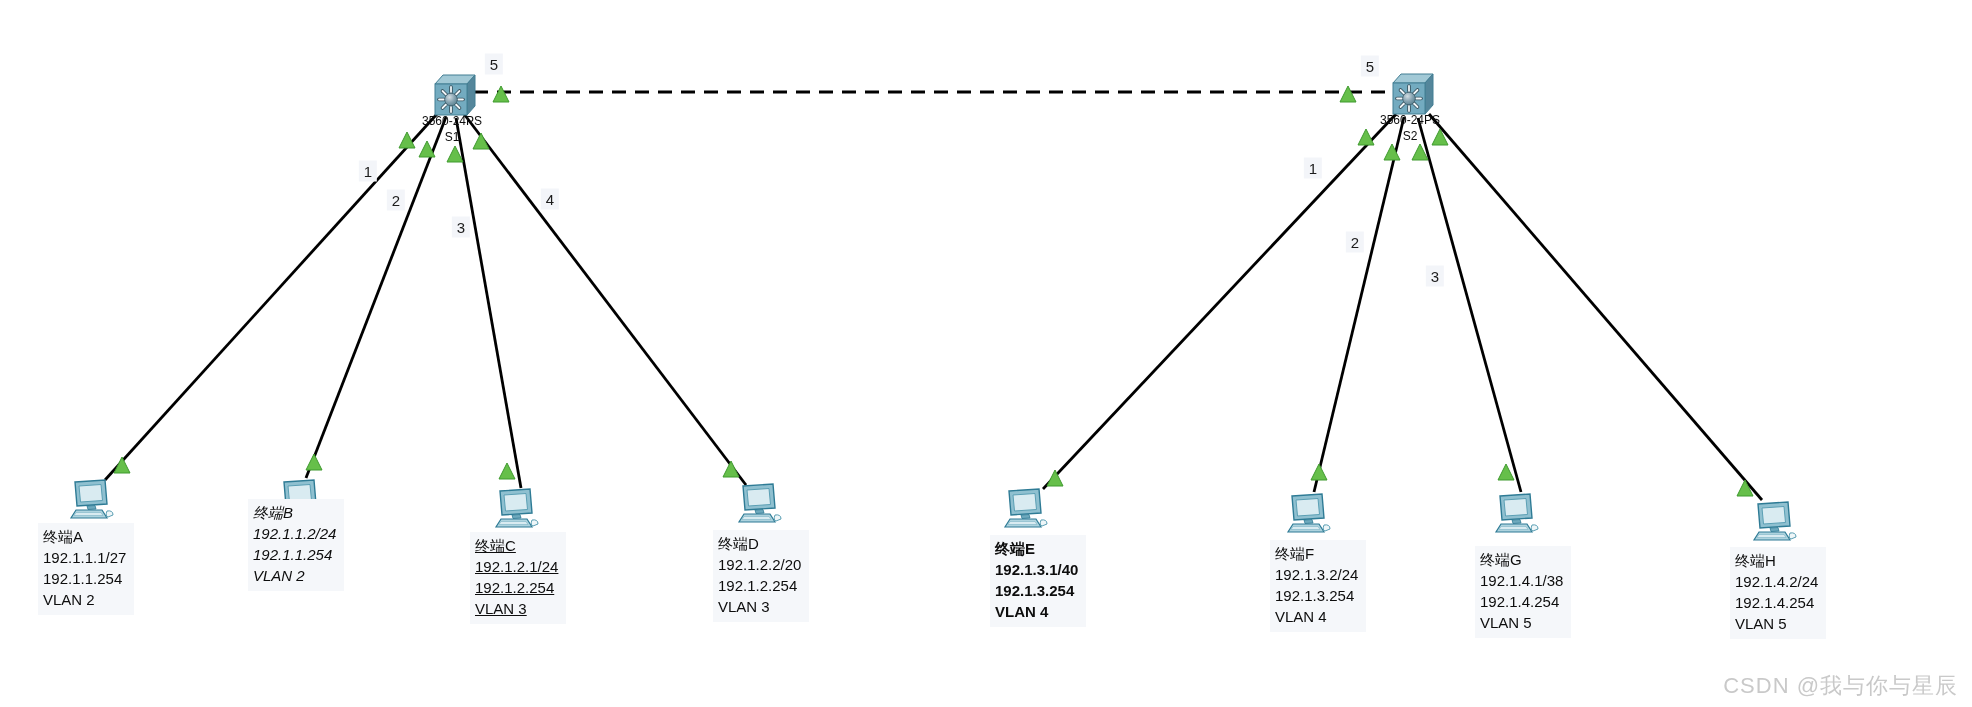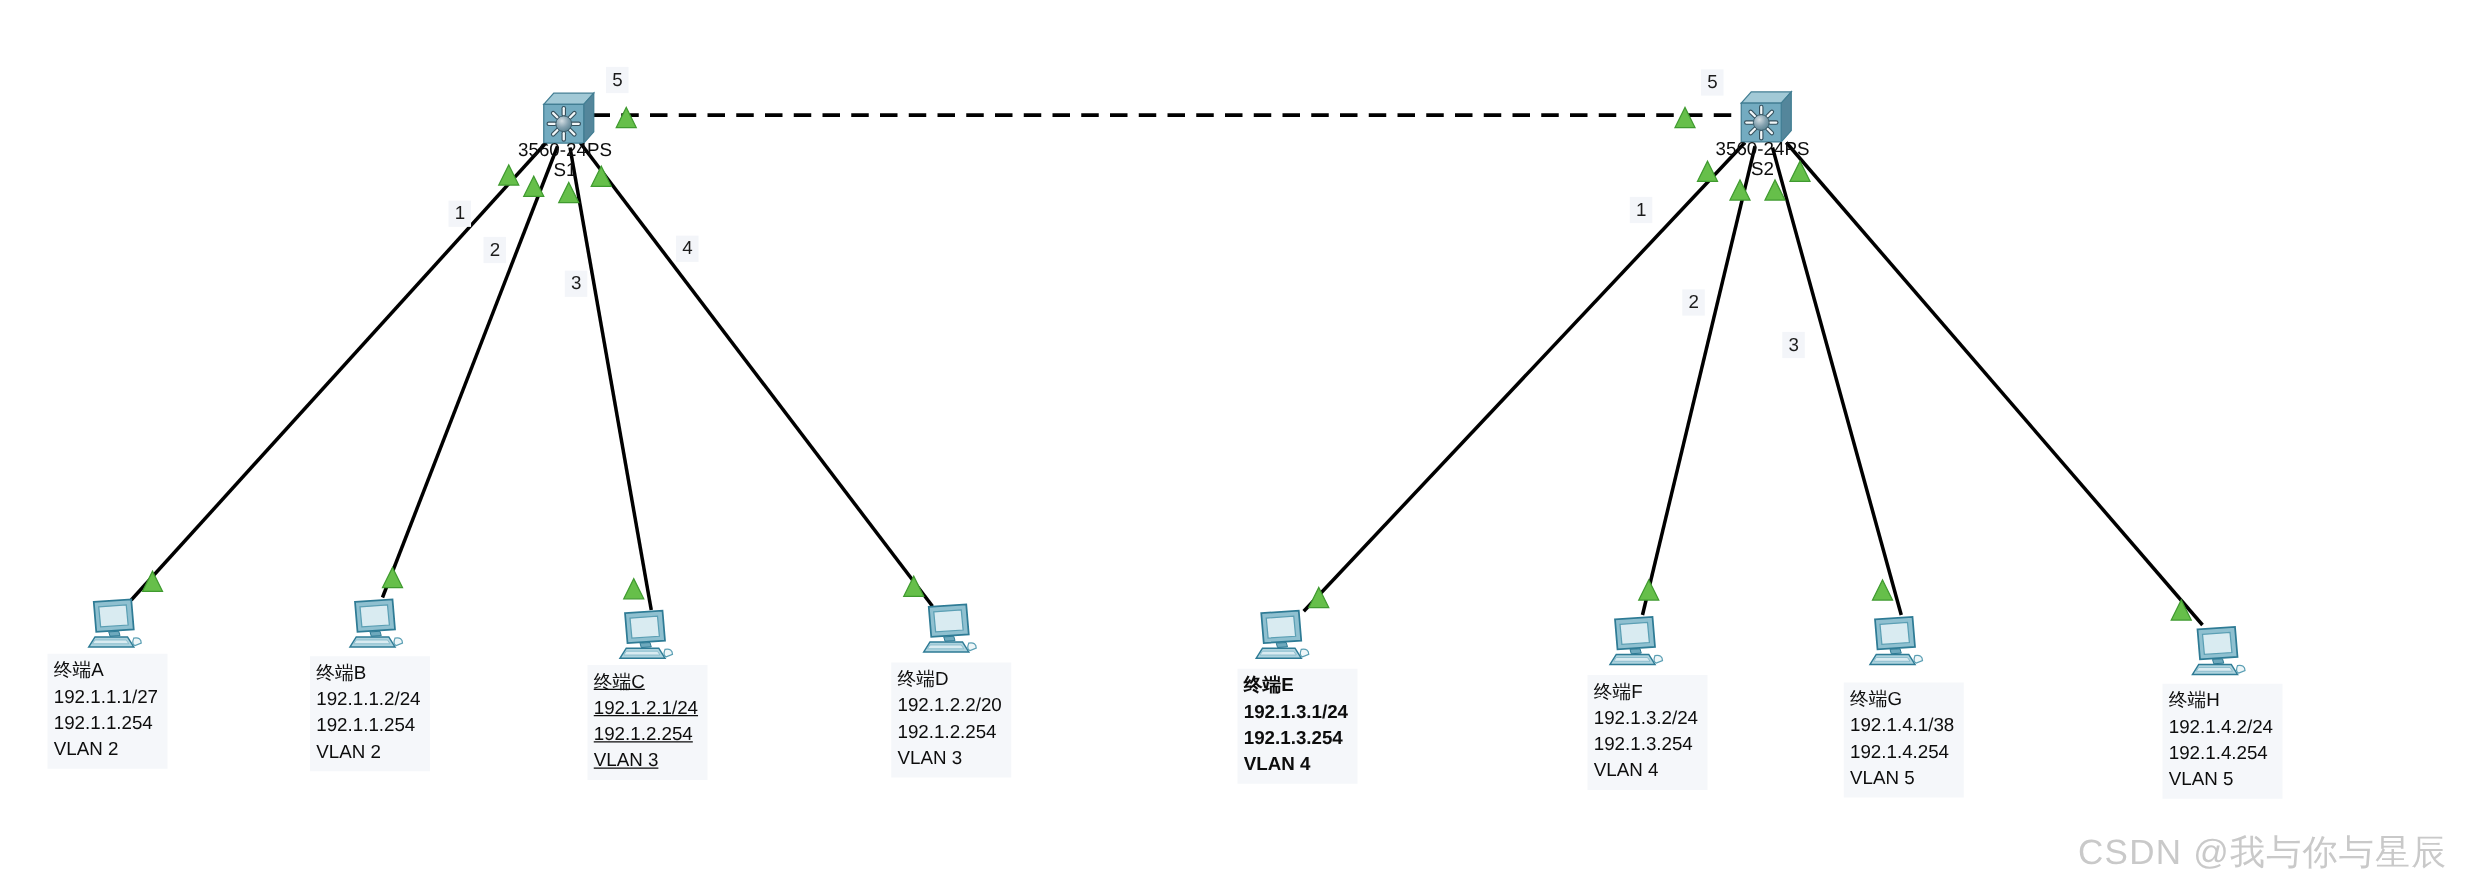--- a/index.html
+++ b/index.html
@@ -4,33 +4,33 @@
 <style>
   html,body{margin:0;padding:0;background:#ffffff;}
   #canvas{
     position:relative;width:1972px;height:707px;background:#ffffff;overflow:hidden;
     font-family:"Liberation Sans","DejaVu Sans",sans-serif;color:#111;
   }
   #wires{position:absolute;left:0;top:0;}
   .device{position:absolute;transform:translate(-50%,-50%);}
   .sw-label{
     position:absolute;transform:translateX(-50%);text-align:center;
-    font-size:15px;line-height:16px;color:#0d0d0d;white-space:nowrap;
+    font-size:12px;line-height:16px;color:#0d0d0d;white-space:nowrap;
   }
   .ep-label{
     position:absolute;background:#f5f7fa;padding:3px 8px 5px 5px;
     font-size:15px;line-height:21px;color:#0d0d0d;white-space:nowrap;
   }
   .ep-label span{display:block;}
   .tag{
     position:absolute;transform:translate(-50%,-50%);background:#f3f5f9;
     padding:1px 5px;font-size:15px;line-height:19px;color:#1c1c1c;
   }
   .watermark{
-    position:absolute;right:14px;bottom:6px;font-size:28px;color:#c9c9c9;
+    position:absolute;right:14px;bottom:6px;font-size:22px;color:#c9c9c9;
     letter-spacing:1px;text-shadow:0 1px 0 #ffffff;
   }
 </style>
 </head>
 <body>
 
 <div id="canvas">
   <svg id="wires" width="1972" height="707">
     <defs>
       <radialGradient id="sphGrad" cx="38%" cy="32%" r="75%">
@@ -167,21 +167,21 @@
     <svg width="48" height="46" viewBox="0 0 48 46">
       <polygon points="7,4 37,2 39,26 9,28" fill="#8fc0d0" stroke="#2e7b95" stroke-width="1.4"></polygon>
       <polygon points="11,8 33,6.5 34.5,22.5 12.5,24" fill="#d9ebf1" stroke="#5b9fb4" stroke-width="1"></polygon>
       <polygon points="19,28 27,27.5 28,31 20,31.5" fill="#6ea9bd" stroke="#2e7b95" stroke-width="0.8"></polygon>
       <polygon points="8,32 34,32 39,40 3,40" fill="#aed3de" stroke="#2e7b95" stroke-width="1.2"></polygon>
       <polygon points="8,34.5 33,34.5 35,37.5 6,37.5" fill="#d9ebf1" stroke="#7db4c5" stroke-width="0.6"></polygon>
       <path d="M39,33 q6,-1 6,4 l-5,2 q-3,-1 -1,-6 z" fill="#eef6f8" stroke="#5b9fb4" stroke-width="1"></path>
     </svg>
   </div>
 
-  <div class="ep-label" style="left: 248px; top: 525px;">
+  <div class="ep-label" style="left: 248px; top: 499px; font-style: italic;">
     <span class="ep-name">终端B</span>
     <span class="ep-ip">192.1.1.2/24</span>
     <span class="ep-gw">192.1.1.254</span>
     <span class="ep-vlan">VLAN 2</span>
   </div>
 
   <div class="device" style="left: 517px; top: 512px;">
     <svg width="48" height="46" viewBox="0 0 48 46">
       <polygon points="7,4 37,2 39,26 9,28" fill="#8fc0d0" stroke="#2e7b95" stroke-width="1.4"></polygon>
       <polygon points="11,8 33,6.5 34.5,22.5 12.5,24" fill="#d9ebf1" stroke="#5b9fb4" stroke-width="1"></polygon>
@@ -223,21 +223,21 @@
       <polygon points="11,8 33,6.5 34.5,22.5 12.5,24" fill="#d9ebf1" stroke="#5b9fb4" stroke-width="1"></polygon>
       <polygon points="19,28 27,27.5 28,31 20,31.5" fill="#6ea9bd" stroke="#2e7b95" stroke-width="0.8"></polygon>
       <polygon points="8,32 34,32 39,40 3,40" fill="#aed3de" stroke="#2e7b95" stroke-width="1.2"></polygon>
       <polygon points="8,34.5 33,34.5 35,37.5 6,37.5" fill="#d9ebf1" stroke="#7db4c5" stroke-width="0.6"></polygon>
       <path d="M39,33 q6,-1 6,4 l-5,2 q-3,-1 -1,-6 z" fill="#eef6f8" stroke="#5b9fb4" stroke-width="1"></path>
     </svg>
   </div>
 
   <div class="ep-label" style="left: 990px; top: 535px; font-weight: bold;">
     <span class="ep-name">终端E</span>
-    <span class="ep-ip">192.1.3.1/24</span>
+    <span class="ep-ip">192.1.3.1/40</span>
     <span class="ep-gw">192.1.3.254</span>
     <span class="ep-vlan">VLAN 4</span>
   </div>
 
   <div class="device" style="left: 1309px; top: 517px;">
     <svg width="48" height="46" viewBox="0 0 48 46">
       <polygon points="7,4 37,2 39,26 9,28" fill="#8fc0d0" stroke="#2e7b95" stroke-width="1.4"></polygon>
       <polygon points="11,8 33,6.5 34.5,22.5 12.5,24" fill="#d9ebf1" stroke="#5b9fb4" stroke-width="1"></polygon>
       <polygon points="19,28 27,27.5 28,31 20,31.5" fill="#6ea9bd" stroke="#2e7b95" stroke-width="0.8"></polygon>
       <polygon points="8,32 34,32 39,40 3,40" fill="#aed3de" stroke="#2e7b95" stroke-width="1.2"></polygon>

